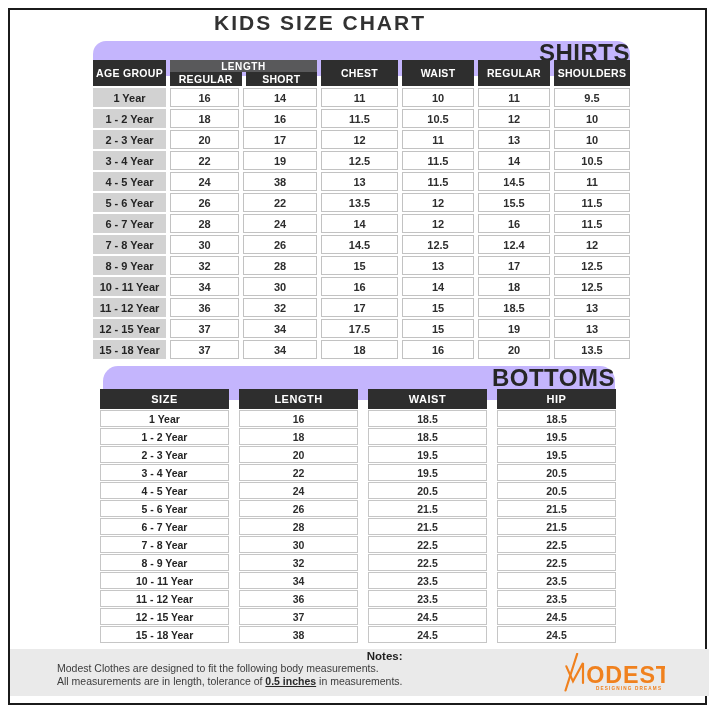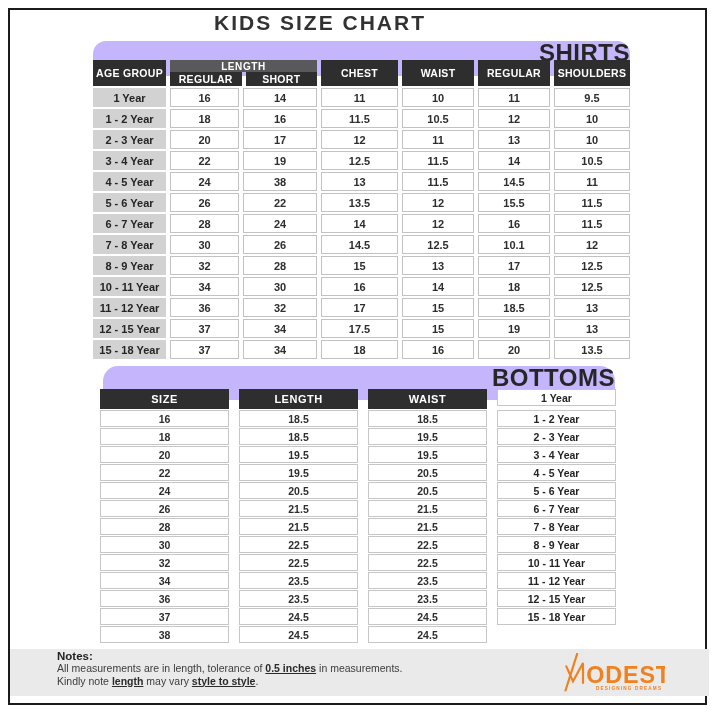--- a/index.html
+++ b/index.html
@@ -62,21 +62,21 @@
     display:flex; align-items:center; justify-content:center; height:17px;
   }
   .b-value-cell {
     background:#ffffff; border:1px solid #c6c6c6; box-sizing:border-box;
     color:#2e2e2e; font-weight:600; font-size:10.5px;
     display:flex; align-items:center; justify-content:center; height:17px;
   }
   
   .footer { position:absolute; left:10px; top:649px; width:699px; height:47px; background:#eaeaea; }
   .notes { position:absolute; left:47px; top:1px; color:#3c3c3c; }
-  .notes-heading { font-size:11.5px; font-weight:700; color:#1f1f1f; }
+  .notes-heading { font-size:11.5px; font-weight:700; color:#1f1f1f;text-align:right; }
   .note-line { font-size:10.5px; line-height:12.5px; }
   .note-line b { font-weight:700; color:#2a2a2a;text-decoration:underline; }
   .logo { position:absolute; right:44px; top:4px;font-weight:bold; }
 </style>
 </head>
 <body>
 
 <div class="frame"></div>
 
 <div class="page-title">KIDS SIZE CHART</div>
@@ -145,21 +145,21 @@
     <div class="value-cell">24</div>
     <div class="value-cell">14</div>
     <div class="value-cell">12</div>
     <div class="value-cell">16</div>
     <div class="value-cell">11.5</div>
     <div class="label-cell">7 - 8 Year</div>
     <div class="value-cell">30</div>
     <div class="value-cell">26</div>
     <div class="value-cell">14.5</div>
     <div class="value-cell">12.5</div>
-    <div class="value-cell">10.1</div>
+    <div class="value-cell">12.4</div>
     <div class="value-cell">12</div>
     <div class="label-cell">8 - 9 Year</div>
     <div class="value-cell">32</div>
     <div class="value-cell">28</div>
     <div class="value-cell">15</div>
     <div class="value-cell">13</div>
     <div class="value-cell">17</div>
     <div class="value-cell">12.5</div>
     <div class="label-cell">10 - 11 Year</div>
     <div class="value-cell">34</div>
@@ -192,20 +192,21 @@
   </div>
 
 <div class="band band-bottoms">
   <div class="band-title">BOTTOMS</div>
 </div>
 
 <div class="bottoms-table">
   <div class="bhdr">SIZE</div>
   <div class="bhdr">LENGTH</div>
   <div class="bhdr">WAIST</div>
+  <div class="bhdr">HIP</div>
 <div class="b-label-cell">1 Year</div>
     <div class="b-value-cell">16</div>
     <div class="b-value-cell">18.5</div>
     <div class="b-value-cell">18.5</div>
     <div class="b-label-cell">1 - 2 Year</div>
     <div class="b-value-cell">18</div>
     <div class="b-value-cell">18.5</div>
     <div class="b-value-cell">19.5</div>
     <div class="b-label-cell">2 - 3 Year</div>
     <div class="b-value-cell">20</div>
@@ -249,22 +250,22 @@
     <div class="b-value-cell">24.5</div>
     <div class="b-label-cell">15 - 18 Year</div>
     <div class="b-value-cell">38</div>
     <div class="b-value-cell">24.5</div>
     <div class="b-value-cell">24.5</div>
   </div>
 
 <div class="footer">
   <div class="notes">
     <div class="notes-heading">Notes:</div>
+    <div class="note-line">Modest Clothes are designed to fit the following body measurements.</div>
     <div class="note-line"><span>All measurements are in length, tolerance of </span><b>0.5 inches</b><span> in measurements.</span></div>
-    <div class="note-line"><span>Kindly note </span><b>length</b><span> may vary </span><b>style to style</b><span>.</span></div>
   </div>
   <div class="logo">
     <svg width="104" height="40" viewBox="0 0 124 48">
       <g stroke="#F0811E" stroke-width="2.6" fill="none" stroke-linecap="round">
         <path d="M19 1 L5 45"></path>
         <path d="M6 16 L14 34 L26 12 L26 36"></path>
       </g>
       <text x="30" y="36" font-size="28" fill="#F0811E" letter-spacing="1" font-family="Liberation Sans, sans-serif">ODEST</text>
       <text x="121" y="44" text-anchor="end" font-size="5.6" fill="#F0811E" letter-spacing="1.4" font-family="Liberation Sans, sans-serif">DESIGNING DREAMS</text>
     </svg>

